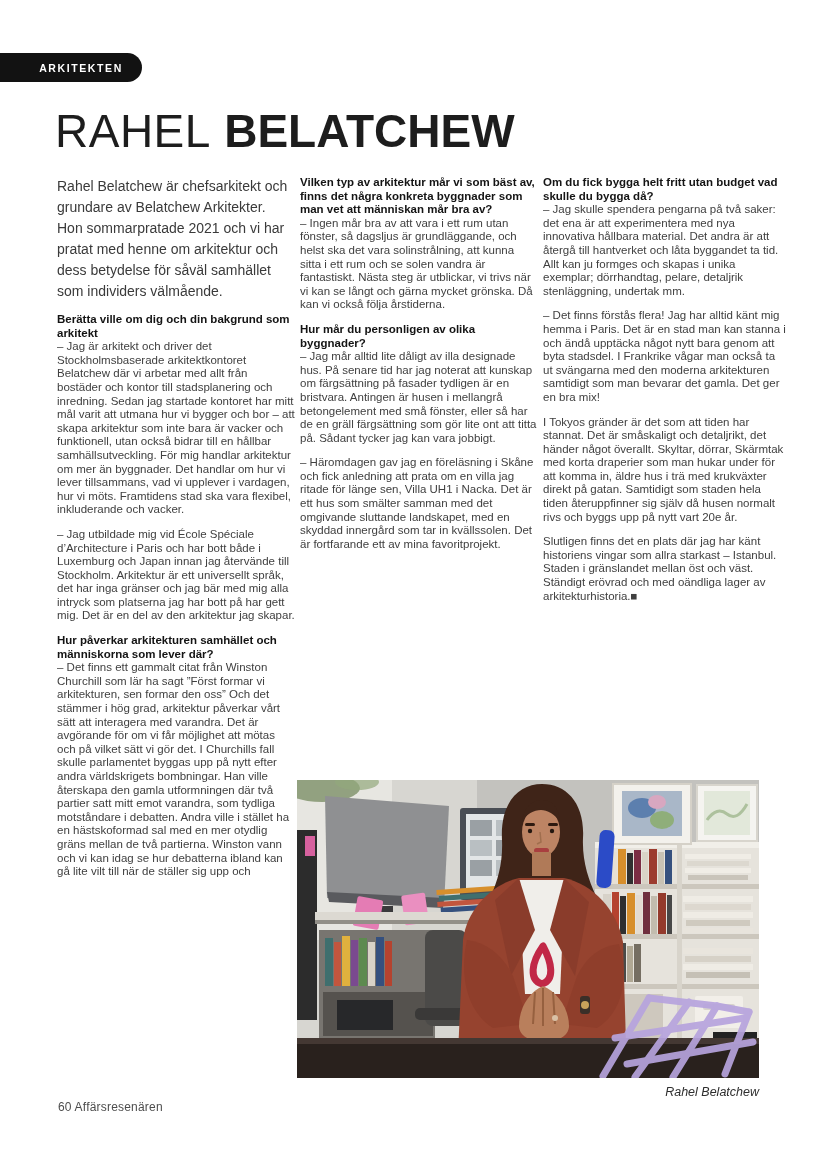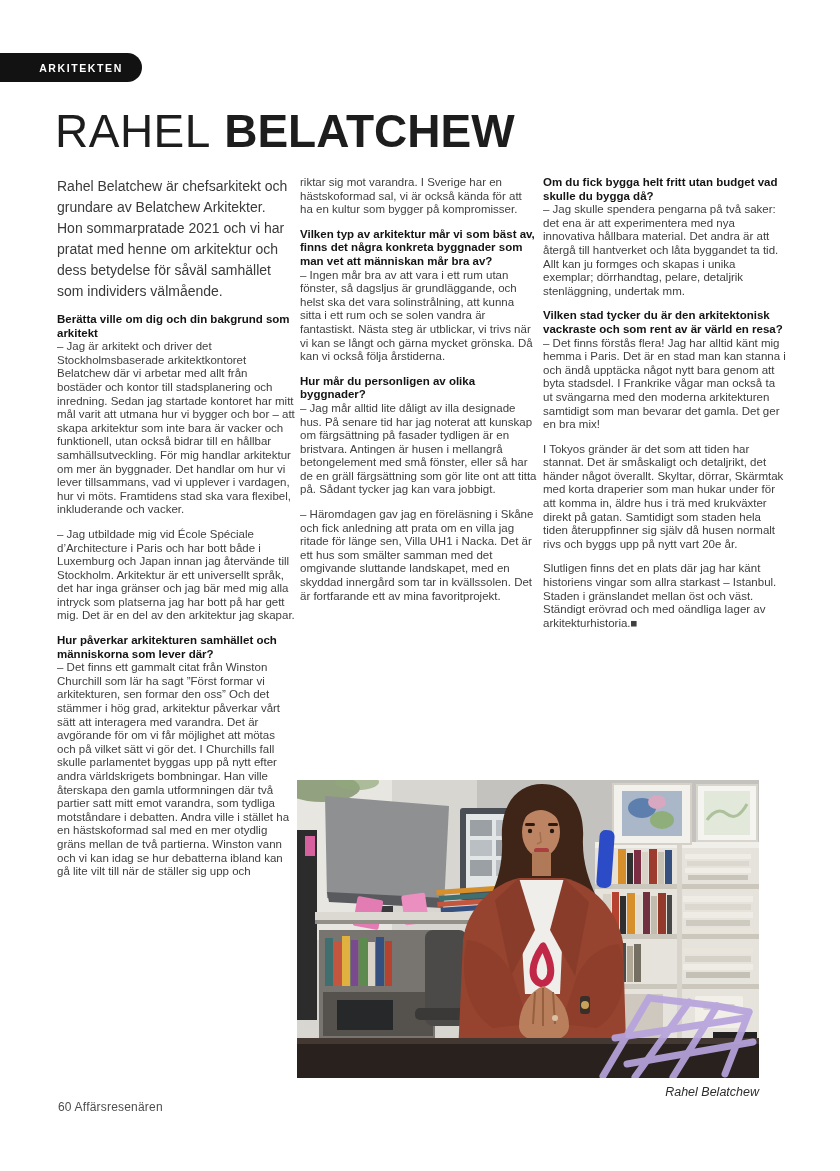--- a/index.html
+++ b/index.html
@@ -83,32 +83,30 @@
 <div class="col col-left">
   <p class="intro">Rahel Belatchew är chefsarkitekt och grundare av Belatchew Arkitekter. Hon sommarpratade 2021 och vi har pratat med henne om arkitektur och dess betydelse för såväl samhället som individers välmående.</p>
   <h3 class="qa-heading">Berätta ville om dig och din bakgrund som arkitekt</h3>
   <p class="para">– Jag är arkitekt och driver det Stockholmsbaserade arkitektkontoret Belatchew där vi arbetar med allt från bostäder och kontor till stadsplanering och inredning. Sedan jag startade kontoret har mitt mål varit att utmana hur vi bygger och bor – att skapa arkitektur som inte bara är vacker och funktionell, utan också bidrar till en hållbar samhällsutveckling. För mig handlar arkitektur om mer än byggnader. Det handlar om hur vi lever tillsammans, vad vi upplever i vardagen, hur vi möts. Framtidens stad ska vara flexibel, inkluderande och vacker.</p>
   <p class="para">– Jag utbildade mig vid École Spéciale d’Architecture i Paris och har bott både i Luxemburg och Japan innan jag återvände till Stockholm. Arkitektur är ett universellt språk, det har inga gränser och jag bär med mig alla intryck som platserna jag har bott på har gett mig. Det är en del av den arkitektur jag skapar.</p>
   <h3 class="qa-heading">Hur påverkar arkitekturen samhället och människorna som lever där?</h3>
   <p class="para">– Det finns ett gammalt citat från Winston Churchill som lär ha sagt ”Först formar vi arkitekturen, sen formar den oss” Och det stämmer i hög grad, arkitektur påverkar vårt sätt att interagera med varandra. Det är avgörande för om vi får möjlighet att mötas och på vilket sätt vi gör det. I Churchills fall skulle parlamentet byggas upp på nytt efter andra världskrigets bombningar. Han ville återskapa den gamla utformningen där två partier satt mitt emot varandra, som tydliga motståndare i debatten. Andra ville i stället ha en hästskoformad sal med en mer otydlig gräns mellan de två partierna. Winston vann och vi kan idag se hur debatterna ibland kan gå lite vilt till när de ställer sig upp och</p>
 </div>
 
 <div class="col col-middle">
-  <p class="para">riktar sig mot varandra. I Sverige har en hästskoformad sal, vi är också kända för att ha en kultur som bygger på kompromisser.</p>
   <h3 class="qa-heading">Vilken typ av arkitektur mår vi som bäst av, finns det några konkreta byggnader som man vet att människan mår bra av?</h3>
   <p class="para">– Ingen mår bra av att vara i ett rum utan fönster, så dagsljus är grundläggande, och helst ska det vara solinstrålning, att kunna sitta i ett rum och se solen vandra är fantastiskt. Nästa steg är utblickar, vi trivs när vi kan se långt och gärna mycket grönska. Då kan vi också följa årstiderna.</p>
   <h3 class="qa-heading">Hur mår du personligen av olika byggnader?</h3>
   <p class="para">– Jag mår alltid lite dåligt av illa designade hus. På senare tid har jag noterat att kunskap om färgsättning på fasader tydligen är en bristvara. Antingen är husen i mellangrå betongelement med små fönster, eller så har de en gräll färgsättning som gör lite ont att titta på. Sådant tycker jag kan vara jobbigt.</p>
   <p class="para">– Häromdagen gav jag en föreläsning i Skåne och fick anledning att prata om en villa jag ritade för länge sen, Villa UH1 i Nacka. Det är ett hus som smälter samman med det omgivande sluttande landskapet, med en skyddad innergård som tar in kvällssolen. Det är fortfarande ett av mina favoritprojekt.</p>
 </div>
 
 <div class="col col-right">
   <h3 class="qa-heading">Om du fick bygga helt fritt utan budget vad skulle du bygga då?</h3>
   <p class="para">– Jag skulle spendera pengarna på två saker: det ena är att experimentera med nya innovativa hållbara material. Det andra är att återgå till hantverket och låta byggandet ta tid. Allt kan ju formges och skapas i unika exemplar; dörrhandtag, pelare, detaljrik stenläggning, undertak mm.</p>
-  <h3 class="qa-heading">Vilken stad tycker du är den arkitektonisk vackraste och som rent av är värld en resa?</h3>
   <p class="para">– Det finns förstås flera! Jag har alltid känt mig hemma i Paris. Det är en stad man kan stanna i och ändå upptäcka något nytt bara genom att byta stadsdel. I Frankrike vågar man också ta ut svängarna med den moderna arkitekturen samtidigt som man bevarar det gamla. Det ger en bra mix!</p>
   <p class="para">I Tokyos gränder är det som att tiden har stannat. Det är småskaligt och detaljrikt, det händer något överallt. Skyltar, dörrar, Skärmtak med korta draperier som man hukar under för att komma in, äldre hus i trä med krukväxter direkt på gatan. Samtidigt som staden hela tiden återuppfinner sig själv då husen normalt rivs och byggs upp på nytt vart 20e år.</p>
   <p class="para">Slutligen finns det en plats där jag har känt historiens vingar som allra starkast – Istanbul. Staden i gränslandet mellan öst och väst. Ständigt erövrad och med oändliga lager av arkitekturhistoria.■</p>
 </div>
 
 <div class="photo">
   <svg viewBox="0 0 462 298" preserveAspectRatio="none">
 
     <rect x="0" y="0" width="462" height="298" fill="#c3c2be"></rect>
     <rect x="0" y="0" width="180" height="298" fill="#d7d6d1"></rect>

